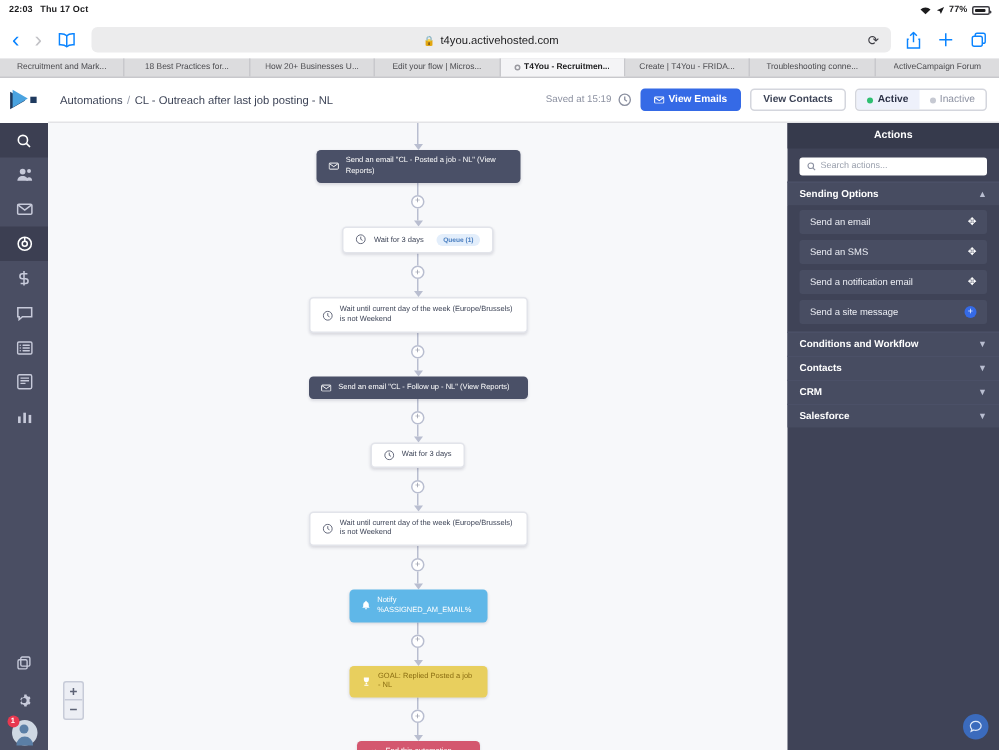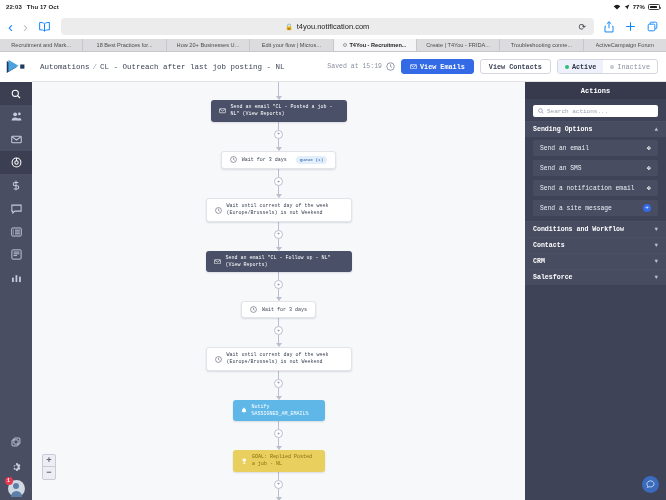--- a/index.html
+++ b/index.html
@@ -54,21 +54,21 @@
     display:flex; align-items:center; justify-content:center; gap:2px;
     border-right: 1px solid #c8c8cc;
     padding: 0 4px; white-space: nowrap; overflow: hidden; text-overflow: ellipsis;
     cursor: pointer;
   }
   .tab span.lbl{ overflow:hidden; text-overflow:ellipsis; white-space:nowrap; }
   .tab.active { background:#f4f4f6; color:#1c1c1e; font-weight:700; }
   .tab .favicon { width:4.5px; height:4.5px; border-radius:50%; border:1px solid #9a9aa0; flex:none;}
 
   
-  .appframe { position:absolute; top: 52px; left:0; right:0; bottom:0; display:flex;font-family:Liberation Mono, monospace; }
+  .appframe { position:absolute; top: 52px; left:0; right:0; bottom:0; display:flex; }
 
   
   .rail {
     width: 32px; background:#4a4e63; display:flex; flex-direction:column;
     align-items:center; padding-top: 0; flex:none; position:relative;
   }
   .logo-box { height:30px; width:32px; display:flex; align-items:center; justify-content:center; background:#ffffff;}
   .rail-icon {
     width:32px; height: 23px; display:flex; align-items:center; justify-content:center;
     color:#c7cada; cursor:pointer;
@@ -228,21 +228,21 @@
     <span class="navbtn">‹</span>
     <span class="navbtn disabled">›</span>
     <span class="navbtn">
       <svg width="13" height="11" viewBox="0 0 16 13" fill="none" stroke="#0a84ff" stroke-width="1.2">
         <path d="M8 3.2C6.6 1.8 4.4 1.4 2 1.6v9c2.4-.2 4.6.2 6 1.6 1.4-1.4 3.6-1.8 6-1.6v-9c-2.4-.2-4.6.2-6 1.6z"></path>
           <path d="M8 3.2v9"></path>
       </svg>
     </span>
     <div class="urlbar">
       <span class="lock">🔒</span>
-      <span>t4you.notification.com</span>
+      <span>t4you.activehosted.com</span>
       <span class="reload">⟳</span>
     </div>
     <div class="chrome-right">
       <span>
         <svg width="10" height="12" viewBox="0 0 12 15" fill="none" stroke="#0a84ff" stroke-width="1.2">
           <path d="M6 1v8M3.2 3.6 6 .9l2.8 2.7"></path>
             <path d="M2 6.5H1v7.2h10V6.5h-1"></path>
         </svg>
       </span>
       <span>

